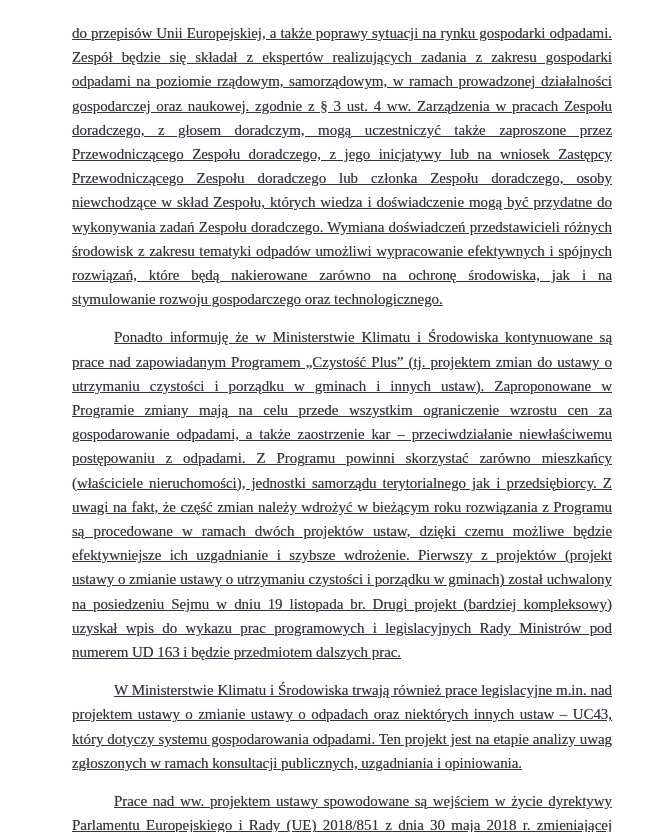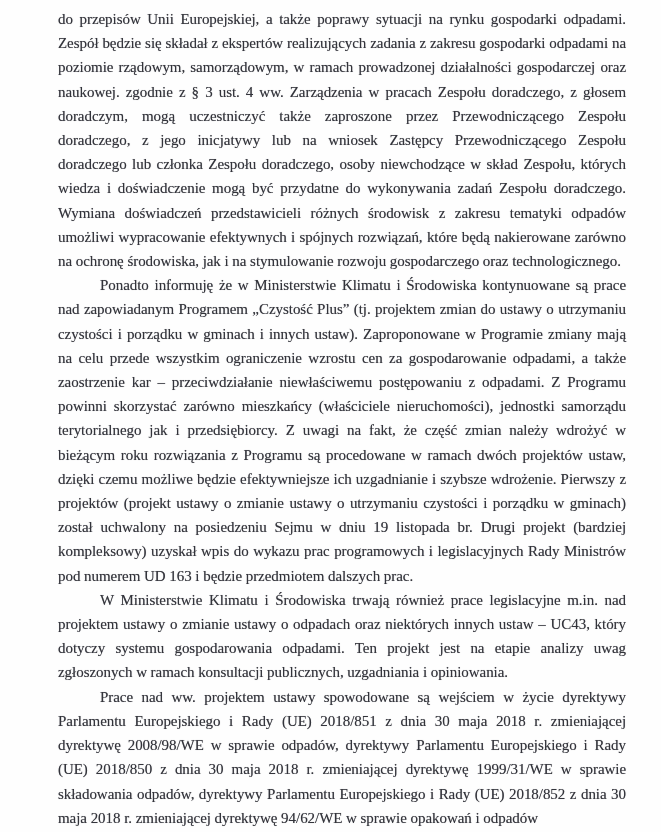--- a/index.html
+++ b/index.html
@@ -18,22 +18,23 @@
     font-family: "Liberation Serif", "DejaVu Serif", serif;
     font-size: 15px;
     line-height: 24.2px;
     color: #33343b;
     text-align: justify;
     text-shadow: 0 0 0.7px rgba(58,58,68,0.55);
     letter-spacing: -0.05px;
     overflow: hidden;
   }
   .para {
-    margin: 0;
+    margin: 14px;
     padding: 0;
+    text-decoration: underline;
   }
   .para.indent {
     text-indent: 42px;
   }
 </style>
 </head>
 <body>
 
 <div class="page">
   <p class="para">do przepisów Unii Europejskiej, a także poprawy sytuacji na rynku gospodarki odpadami. Zespół będzie się składał z ekspertów realizujących zadania z zakresu gospodarki odpadami na poziomie rządowym, samorządowym, w ramach prowadzonej działalności gospodarczej oraz naukowej. zgodnie z § 3 ust. 4 ww. Zarządzenia w pracach Zespołu doradczego, z głosem doradczym, mogą uczestniczyć także zaproszone przez Przewodniczącego Zespołu doradczego, z jego inicjatywy lub na wniosek Zastępcy Przewodniczącego Zespołu doradczego lub członka Zespołu doradczego, osoby niewchodzące w skład Zespołu, których wiedza i doświadczenie mogą być przydatne do wykonywania zadań Zespołu doradczego. Wymiana doświadczeń przedstawicieli różnych środowisk z zakresu tematyki odpadów umożliwi wypracowanie efektywnych i spójnych rozwiązań, które będą nakierowane zarówno na ochronę środowiska, jak i na stymulowanie rozwoju gospodarczego oraz technologicznego.</p>

